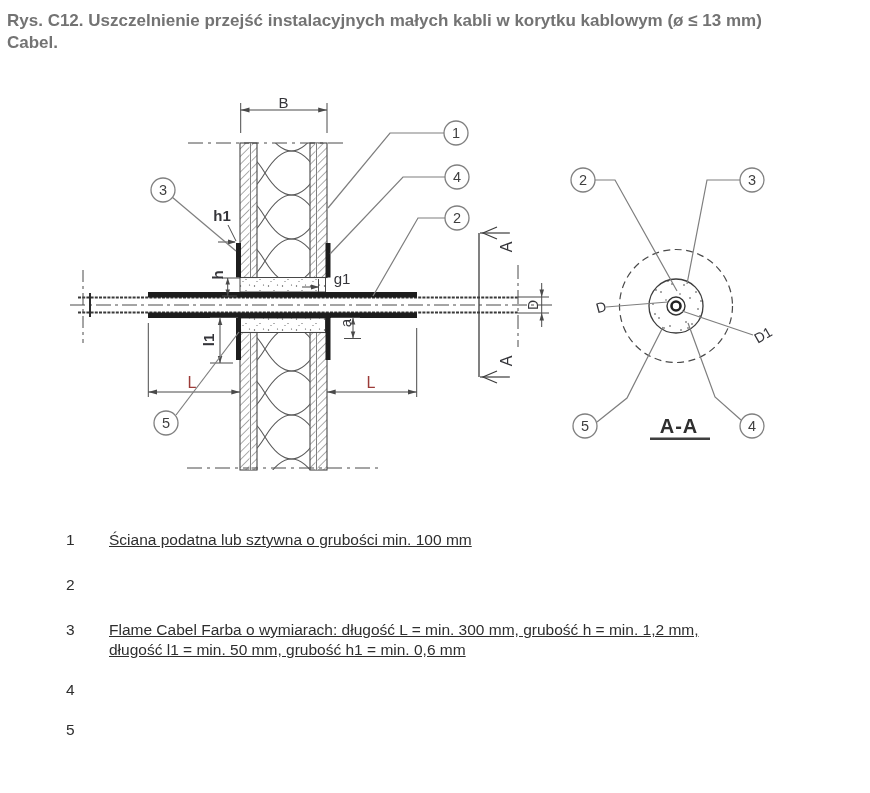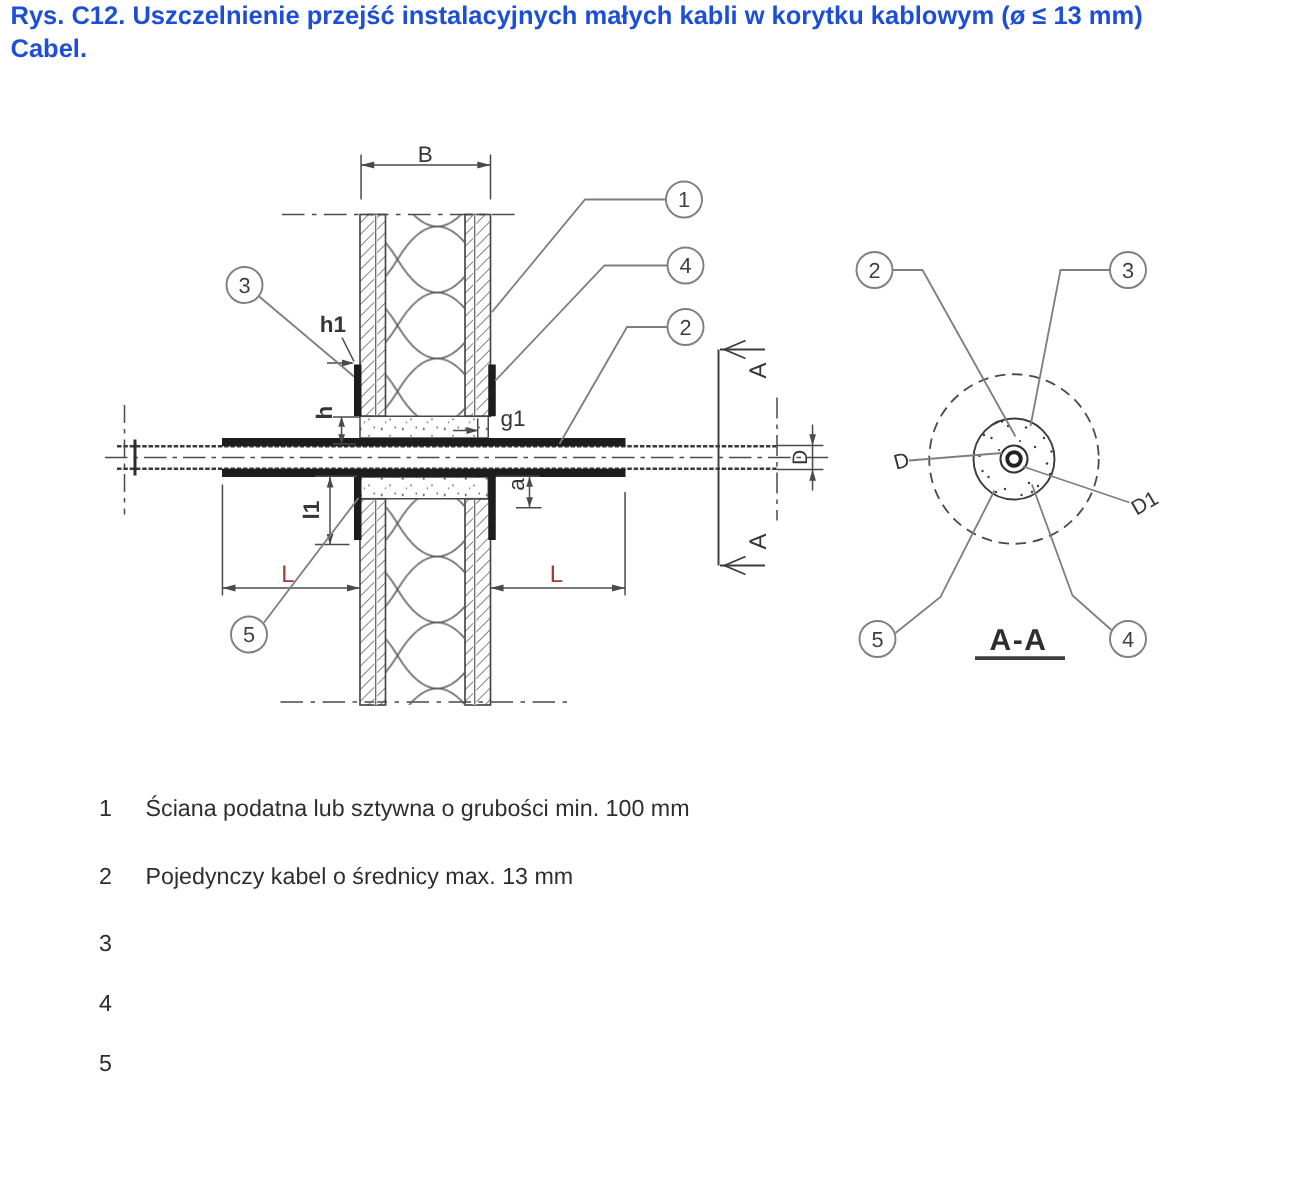--- a/index.html
+++ b/index.html
@@ -6,36 +6,36 @@
     --line:#3d3d3d; --leader:#7e7e7e; --dim:#4a4a4a; --label:#35353a;
     --red:#9c3b38; --dark:#1d1d1d; --text:#1a1a1a;
   }
   *{box-sizing:border-box;}
   html,body{margin:0;padding:0;}
   body{
     width:870px;height:793px;background:#ffffff;position:relative;overflow:hidden;
     font-family:"Liberation Sans", sans-serif;color:var(--text);
   }
   .title{
-    position:absolute;left:7px;top:0;width:860px;
-    font-size:17px;font-weight:bold;line-height:21.5px;color:#1d4ed8;
+    position:absolute;left:7px;top:10px;width:860px;
+    font-size:17px;font-weight:bold;line-height:21.5px;color:#737373;
   }
   .drawing{position:absolute;left:0;top:85px;}
   svg text{font-family:"Liberation Sans", sans-serif;}
   .dim-label{font-size:15px;fill:var(--label);}
   .dim-label.b{font-weight:bold;}
   .dim-label.red{fill:var(--red);font-size:16px;}
   .dim-label.sm{font-size:14px;}
   .sec-letter{font-size:16px;fill:var(--label);}
   .sec-title{font-size:20px;font-weight:600;fill:#2e2e2e;letter-spacing:1px;}
   .callout-num{font-size:14.5px;fill:#3f3f3f;}
   .legend{position:absolute;left:66px;top:530px;width:760px;font-size:15.5px;color:#2e2e2e;}
   .legend-row{display:flex;align-items:flex-start;line-height:20px;}
   .legend-num{width:26px;flex:0 0 26px;}
-  .legend-text{margin-left:5px;white-space:pre-line;}
+  .legend-text{margin-left:17px;white-space:pre-line;text-decoration:underline;}
   .mb25{margin-bottom:25px;} .mb20{margin-bottom:20px;}
 </style>
 </head>
 <body>
 
 <div class="title">
   <div>Rys. C12. Uszczelnienie przejść instalacyjnych małych kabli w korytku kablowym (ø ≤ 13 mm)</div>
   <div>Cabel.</div>
 </div>
 
@@ -255,24 +255,25 @@
   </g>
 </svg>
 
 <div class="legend">
     <div class="legend-row mb25">
       <div class="legend-num">1</div>
       <div class="legend-text">Ściana podatna lub sztywna o grubości min. 100 mm</div>
     </div>
     <div class="legend-row mb25">
       <div class="legend-num">2</div>
-      <div class="legend-text">Pojedynczy kabel o średnicy max. 13 mm</div>
     </div>
     <div class="legend-row mb20">
       <div class="legend-num">3</div>
+      <div class="legend-text">Flame Cabel Farba o wymiarach: długość L = min. 300 mm, grubość h = min. 1,2 mm,
+długość l1 = min. 50 mm, grubość h1 = min. 0,6 mm</div>
     </div>
     <div class="legend-row mb20">
       <div class="legend-num">4</div>
     </div>
     <div class="legend-row ">
       <div class="legend-num">5</div>
     </div>
   </div>
 
 </body></html>

